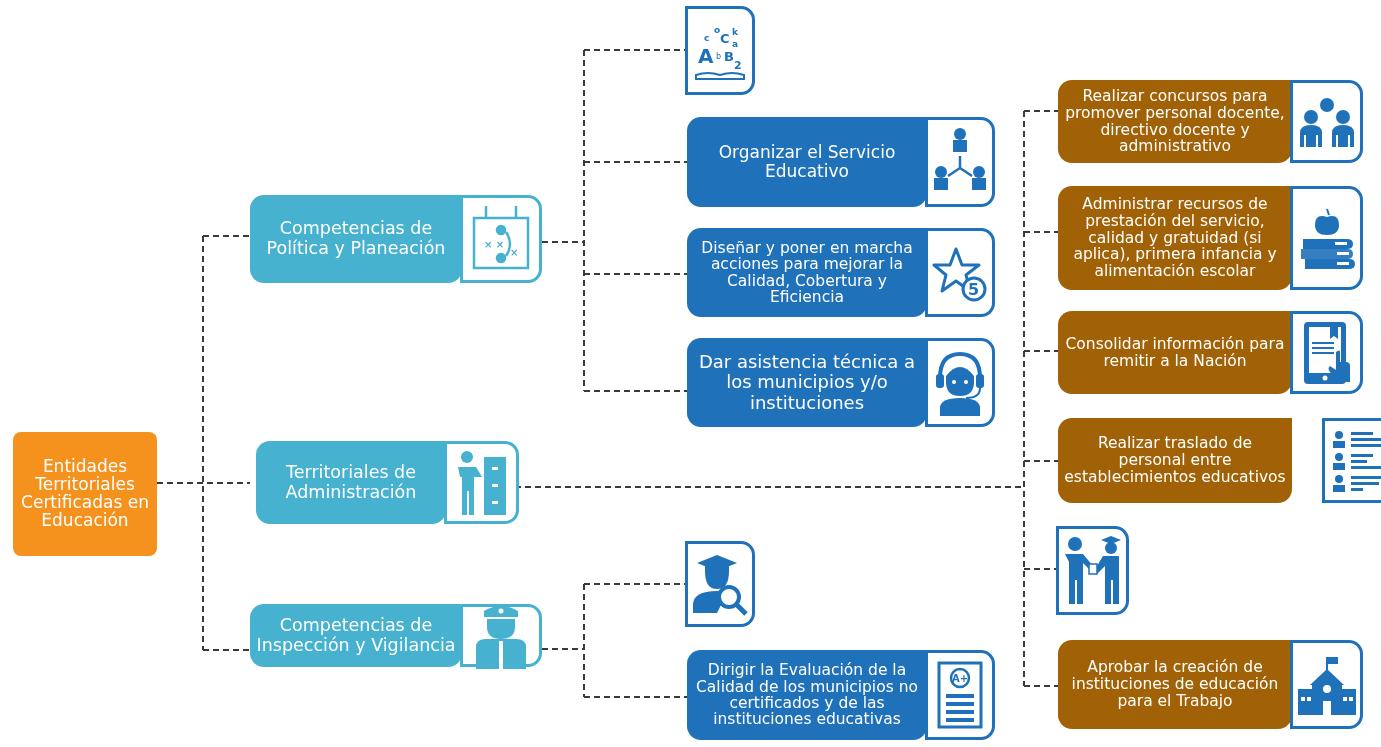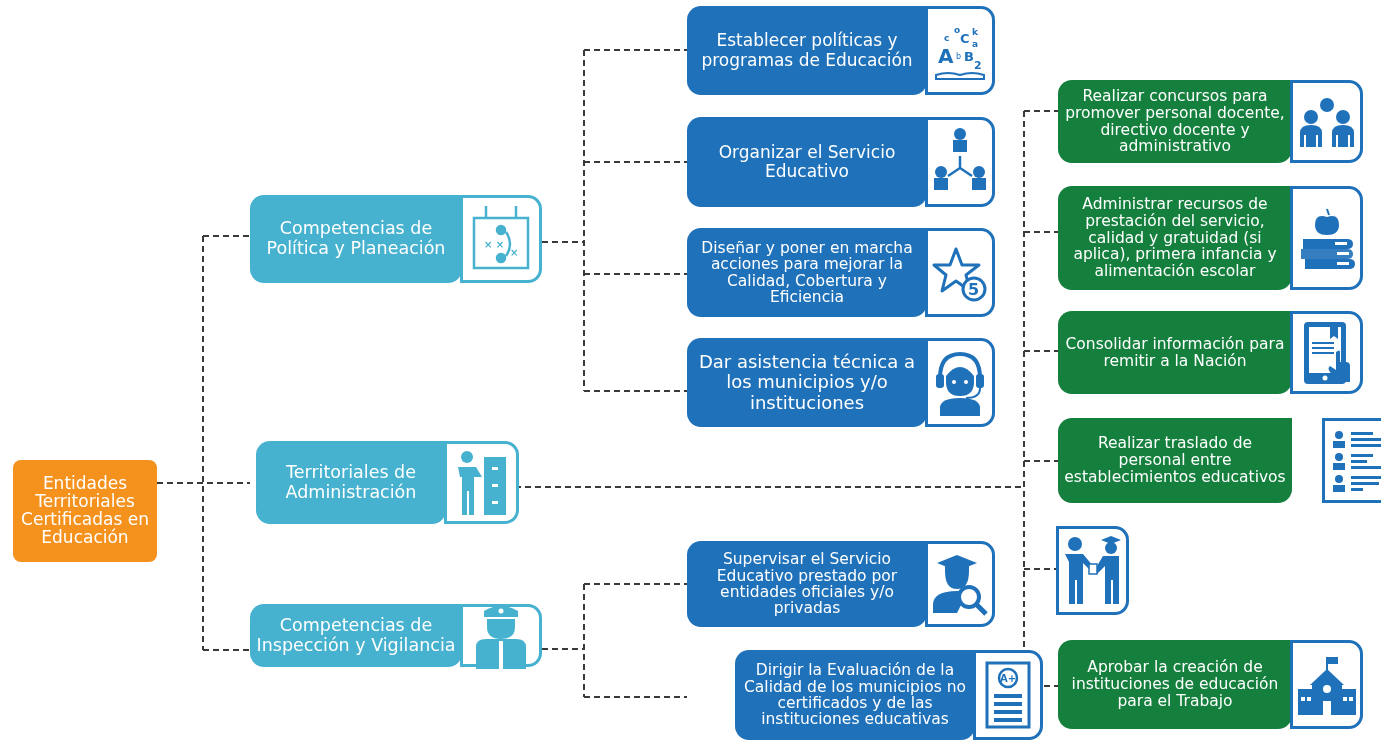--- a/index.html
+++ b/index.html
@@ -8,30 +8,30 @@
   #connectors { position: absolute; left: 0; top: 0; width: 1381px; height: 747px; pointer-events: none; }
   #connectors line { stroke: #3a3a3a; stroke-width: 2; stroke-dasharray: 6 4; }
 
   .node { position: absolute; display: flex; }
   .node .txt { display: flex; align-items: center; justify-content: center; text-align: center;
                color: #fff; box-sizing: border-box; padding: 2px 6px; line-height: 1.12; }
   .node .ico { box-sizing: border-box; background: #fff; display: flex; align-items: center;
                justify-content: center; border-radius: 0 14px 14px 0; margin-left: -2px; }
   .node .ico svg { display: block; }
 
-  .root { left: 13px; top: 432px; width: 144px; height: 102px; background: #f5921e; border-radius: 8px;
-          align-items: center; justify-content: center; margin-top: 28px; }
+  .root { left: 13px; top: 432px; width: 144px; height: 124px; background: #f5921e; border-radius: 8px;
+          align-items: center; justify-content: center; }
   .root .txt { width: 100%; height: 100%; font-size: 17px; line-height: 1.05; }
 
   .l1 .txt { background: #46b2cf; border-radius: 14px 0 14px 14px; font-size: 17.5px; text-align: center; }
   .l1 .ico { border: 3px solid #46b2cf; }
   .l1 svg * { }
   .l2 .txt { background: #1f71ba; border-radius: 14px 0 14px 14px; font-size: 17px; }
   .l2 .ico { border: 3px solid #1f71ba; }
-  .l3 .txt { background: #15803d; border-radius: 14px 0 14px 14px; font-size: 15.5px; line-height: 1.08; }
+  .l3 .txt { background: #a16207; border-radius: 14px 0 14px 14px; font-size: 15.5px; line-height: 1.08; }
   .l3 .ico { border: 3px solid #1f71ba; }
 </style>
 </head>
 <body>
 
 <svg id="connectors" xmlns="http://www.w3.org/2000/svg">
 
   <line x1="157" y1="483" x2="250" y2="483"></line>
   <line x1="203" y1="236" x2="203" y2="650"></line>
   <line x1="203" y1="236" x2="250" y2="236"></line>
@@ -100,21 +100,20 @@
       <path d="M12 10 Q29 0 46 10 v6 h-34 z"></path>
       <circle cx="29" cy="10" r="2.5" fill="#fff"></circle>
       <path d="M15 18 h28 v8 q0 12 -14 12 q-14 0 -14 -12 z"></path>
       <path d="M4 68 v-22 q0 -8 10 -8 h30 q10 0 10 8 v22 z"></path>
       <rect x="27" y="40" width="4" height="28" fill="#fff"></rect>
     </svg>
   </div>
 </div>
 
 <div class="node l2" style="left:687px;top:6px;height:89px;">
-  <div class="txt" style="width:240px;">Establecer políticas  y programas de Educación</div>
   <div class="ico" style="width:70px;">
     <svg width="56" height="64" viewBox="0 0 56 64" fill="#1f71ba">
       <text x="6" y="44" font-size="20" font-weight="bold" font-family="DejaVu Sans, sans-serif">A</text>
       <text x="24" y="40" font-size="8" font-family="DejaVu Sans, sans-serif">b</text>
       <text x="32" y="42" font-size="13" font-weight="bold" font-family="DejaVu Sans, sans-serif">B</text>
       <text x="42" y="50" font-size="11" font-weight="bold" font-family="DejaVu Sans, sans-serif">2</text>
       <text x="12" y="22" font-size="9" font-weight="bold" font-family="DejaVu Sans, sans-serif">c</text>
       <text x="22" y="14" font-size="9" font-weight="bold" font-family="DejaVu Sans, sans-serif">o</text>
       <text x="28" y="24" font-size="13" font-weight="bold" font-family="DejaVu Sans, sans-serif">C</text>
       <text x="40" y="16" font-size="9" font-weight="bold" font-family="DejaVu Sans, sans-serif">k</text>
@@ -160,34 +159,33 @@
       <path d="M12 26 q14 -18 28 0 v6 q0 14 -14 14 q-14 0 -14 -14 z"></path>
       <circle cx="20" cy="32" r="2" fill="#fff"></circle>
         <circle cx="32" cy="32" r="2" fill="#fff"></circle>
       <path d="M46 38 q0 10 -14 10" fill="none" stroke="#1f71ba" stroke-width="2"></path>
       <path d="M6 66 v-8 q0 -10 20 -10 q20 0 20 10 v8 z"></path>
     </svg>
   </div>
 </div>
 
 <div class="node l2" style="left:687px;top:541px;height:86px;">
-  <div class="txt" style="width:240px;font-size:15.5px;line-height:1.06;">Supervisar el Servicio Educativo prestado por entidades oficiales y/o privadas</div>
   <div class="ico" style="width:70px;">
     <svg width="58" height="66" viewBox="0 0 58 66" fill="#1f71ba">
       <path d="M6 12 L26 4 L46 12 L26 20 Z"></path>
       <rect x="14" y="14" width="24" height="6"></rect>
       <path d="M14 20 q0 18 12 18 q12 0 12 -18 z"></path>
       <path d="M2 62 v-8 q0 -14 24 -14 q6 0 10 2 l-10 20 z"></path>
       <circle cx="38" cy="46" r="10" fill="#fff" stroke="#1f71ba" stroke-width="4"></circle>
       <line x1="45" y1="53" x2="55" y2="63" stroke="#1f71ba" stroke-width="5"></line>
     </svg>
   </div>
 </div>
 
-<div class="node l2" style="left:687px;top:650px;height:90px;margin-left:48px;">
+<div class="node l2" style="left:687px;top:650px;height:90px;">
   <div class="txt" style="width:240px;font-size:15.5px;line-height:1.06;">Dirigir la Evaluación de la Calidad de los municipios no certificados y de las instituciones educativas</div>
   <div class="ico" style="width:70px;">
     <svg width="48" height="70" viewBox="0 0 48 70" fill="#1f71ba">
       <rect x="3" y="3" width="42" height="64" fill="none" stroke="#1f71ba" stroke-width="3"></rect>
       <circle cx="24" cy="18" r="9" fill="none" stroke="#1f71ba" stroke-width="2.5"></circle>
       <text x="16" y="22" font-size="10" font-weight="bold" font-family="DejaVu Sans, sans-serif">A+</text>
       <rect x="10" y="34" width="28" height="4"></rect>
         <rect x="10" y="42" width="28" height="4"></rect>
       <rect x="10" y="50" width="28" height="4"></rect>
         <rect x="10" y="58" width="28" height="4"></rect>

